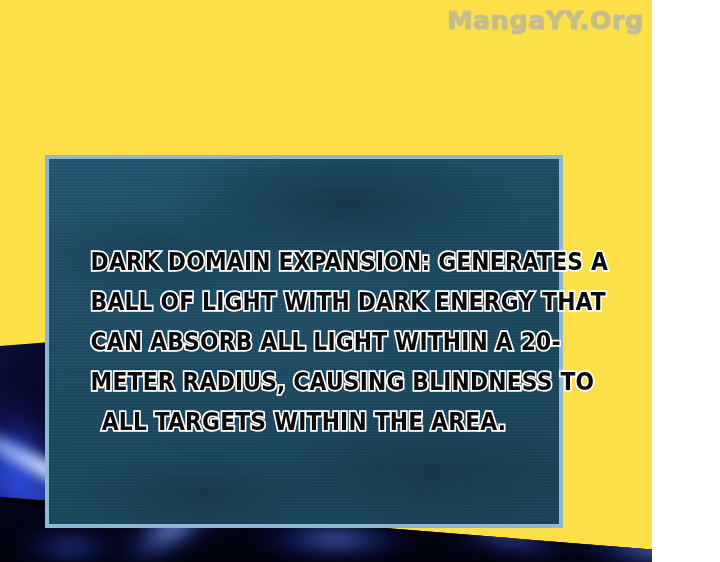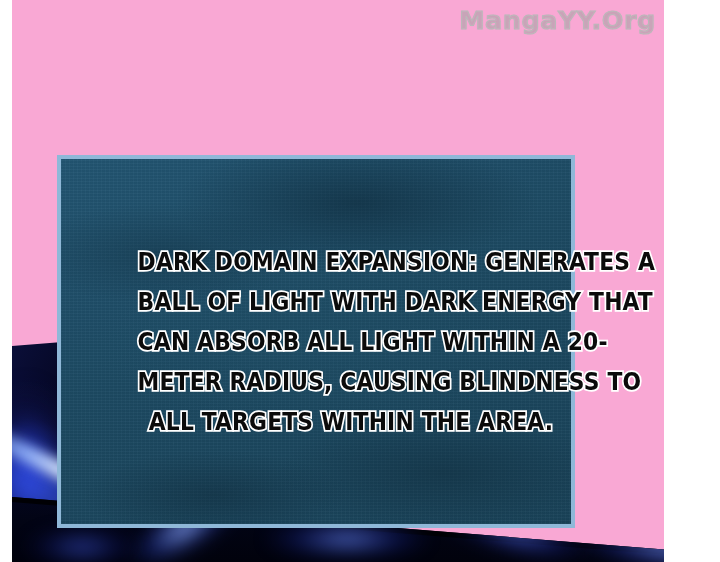--- a/index.html
+++ b/index.html
@@ -4,24 +4,23 @@
 <style>
   html, body {
     margin: 0;
     padding: 0;
     background: #ffffff;
   }
   #page {
     position: relative;
     width: 652px;
     height: 562px;
-    background: #f9a8d4;
+    background: #fde047;
     overflow: hidden;
     font-family: "Liberation Sans", sans-serif;
-    margin-left: 12px;
   }
 
   
   #watermark {
     position: absolute;
     top: 6px;
     right: 8px;
     font-family: "DejaVu Sans", sans-serif;
     font-size: 25px;
     font-weight: 700;
@@ -165,21 +164,21 @@
       radial-gradient(260px 90px at 58% 12%, rgba(12,38,54,0.55), rgba(0,0,0,0) 70%),
       radial-gradient(200px 70px at 20% 26%, rgba(18,50,68,0.45), rgba(0,0,0,0) 72%),
       radial-gradient(230px 80px at 75% 86%, rgba(16,44,60,0.5), rgba(0,0,0,0) 72%),
       radial-gradient(180px 60px at 30% 92%, rgba(14,40,56,0.45), rgba(0,0,0,0) 74%),
       radial-gradient(300px 120px at 50% 50%, rgba(38,88,112,0.25), rgba(0,0,0,0) 75%),
       repeating-linear-gradient(0deg, rgba(255,255,255,0.022) 0px, rgba(255,255,255,0.022) 1px, rgba(0,0,0,0.028) 1px, rgba(0,0,0,0.028) 3px),
       repeating-linear-gradient(90deg, rgba(255,255,255,0.018) 0px, rgba(255,255,255,0.018) 1px, rgba(0,0,0,0.02) 1px, rgba(0,0,0,0.02) 4px),
       linear-gradient(160deg, #235673 0%, #1d4a63 45%, #1a4359 100%);
     display: flex;
     align-items: center;
-    justify-content: flex-end;
+    justify-content: center;
   }
   #info-panel .noise {
     position: absolute;
     inset: 0;
     pointer-events: none;
     opacity: 0.5;
     background-image:
       radial-gradient(1px 1px at 12% 18%, rgba(255,255,255,0.10), rgba(0,0,0,0) 100%),
       radial-gradient(1px 1px at 34% 9%,  rgba(0,0,0,0.20), rgba(0,0,0,0) 100%),
       radial-gradient(1px 1px at 62% 22%, rgba(255,255,255,0.09), rgba(0,0,0,0) 100%),

